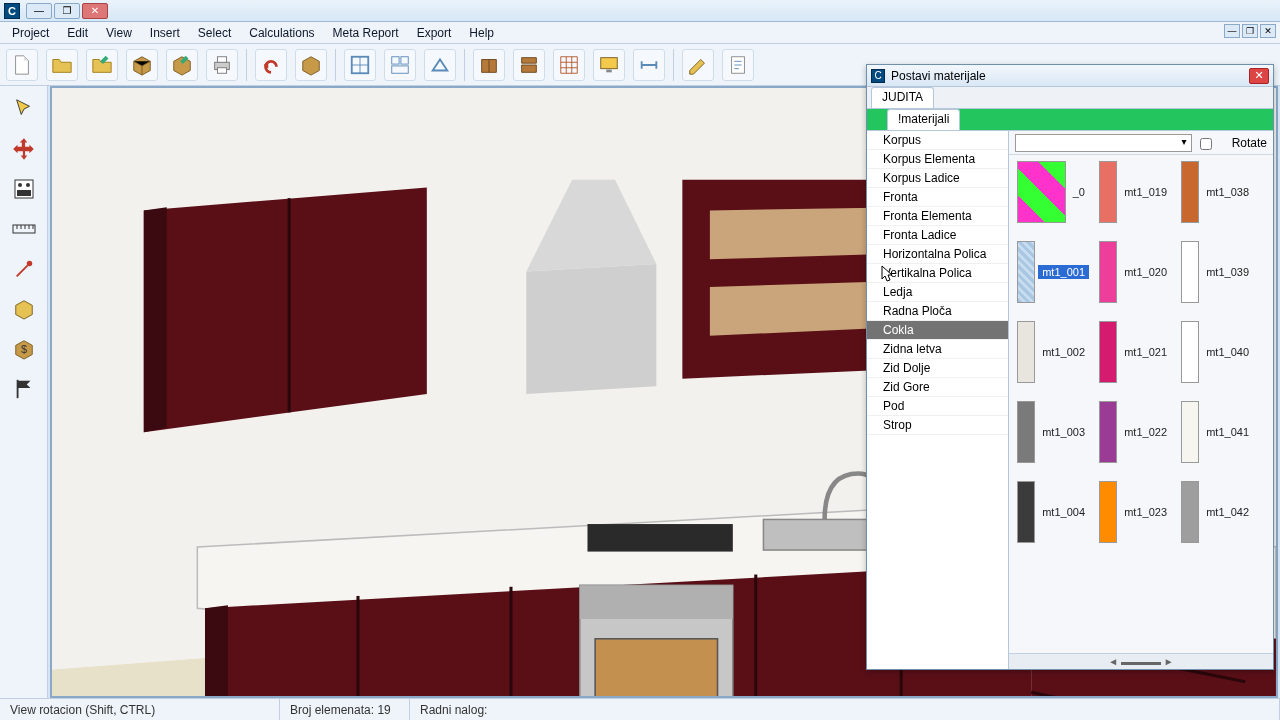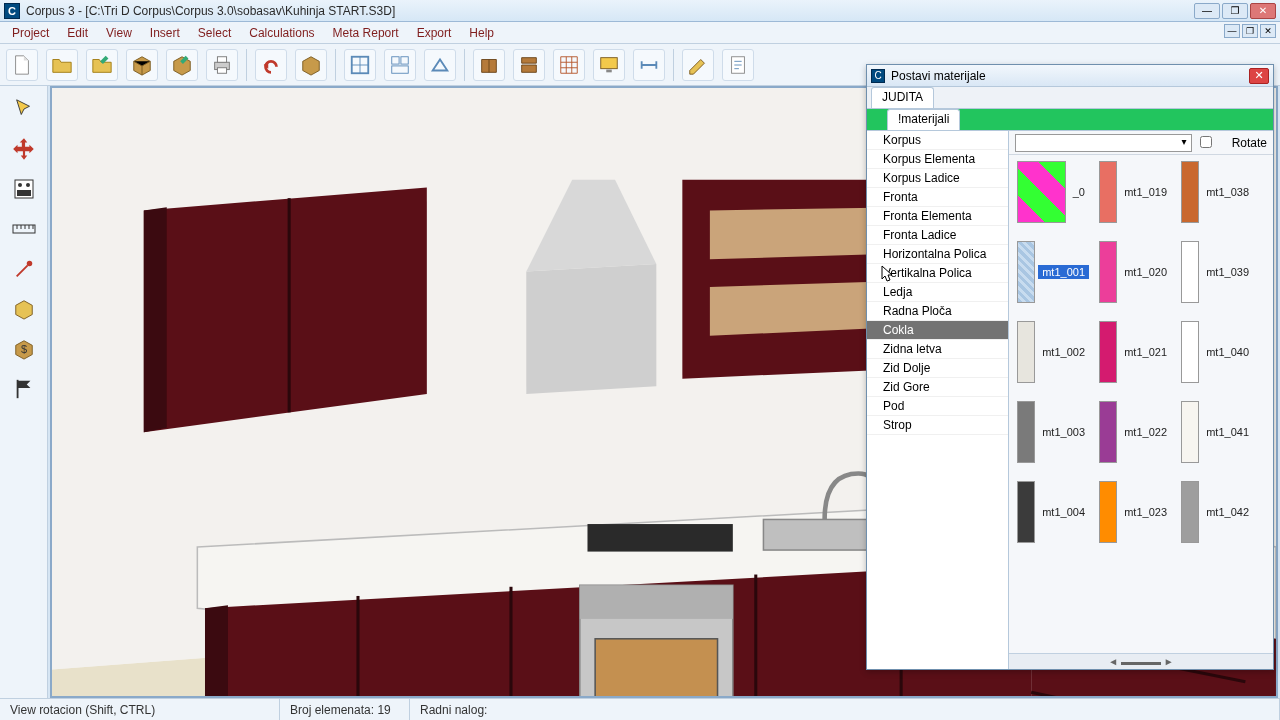--- a/index.html
+++ b/index.html
@@ -6,21 +6,21 @@
 body { width: 1280px; height: 720px; overflow: hidden; background: #d6e5f3; }
 
 .titlebar { height: 22px; background: linear-gradient(#eaf3fb,#d6e7f6); display:flex; align-items:center; padding:0 4px; border-bottom:1px solid #9db9d6; }
 .titlebar .app-icon { width:16px; height:16px; background:#004a80; color:#fff; display:flex; align-items:center; justify-content:center; font-weight:bold; font-size:11px; margin-right:6px; border:1px solid #002a50;}
 .titlebar .title { flex:1; color:#2b2b2b; }
 .win-btns { display:flex; gap:2px; }
 .win-btn { width:26px; height:16px; background:#dce9f6; border:1px solid #8aa9c9; display:flex; align-items:center; justify-content:center; border-radius:2px; font-size:10px; }
 .win-btn.close { background:#d77; border-color:#a44; color:#fff;}
 
 .menubar { height:22px; background:#eef4fa; border-bottom:1px solid #c0d0e0; display:flex; align-items:center; padding:0 4px; gap:2px; position:relative; }
-.menubar .menu-item { padding:2px 8px; color:#7f1d1d; cursor:default; }
+.menubar .menu-item { padding:2px 8px; color:#0f172a; cursor:default; }
 .mdi-btns { position:absolute; right:4px; top:2px; display:flex; gap:2px;}
 .mdi-btn { width:16px; height:14px; border:1px solid #8aa9c9; background:#dce9f6; font-size:9px; display:flex; align-items:center; justify-content:center;}
 
 .toolbar { height:42px; background:#eef4fa; border-bottom:1px solid #c0d0e0; display:flex; align-items:center; padding:0 6px; gap:8px; }
 .tool-btn { width:32px; height:32px; background:#f5f9fd; border:1px solid #cfdcea; border-radius:3px; display:flex; align-items:center; justify-content:center; }
 .tool-btn svg { width:22px; height:22px; }
 .tool-sep { width:1px; height:32px; background:#c0d0e0; }
 
 .workspace { position:relative; display:flex; height: calc(720px - 22px - 22px - 42px - 22px); }
 .left-tools { width:48px; background:#eef4fa; border-right:1px solid #c0d0e0; display:flex; flex-direction:column; align-items:center; padding-top:6px; gap:6px; }
@@ -47,38 +47,37 @@
 .dlg-sub { height:22px; display:flex; padding-left:20px; border-bottom:1px solid #b5c8db; background:#22c55e;}
 .dlg-sub .dlg-tab { font-style:normal;}
 .dlg-body { flex:1; display:flex; overflow:hidden; }
 .cat-col { width:142px; border-right:1px solid #b5c8db; background:#fff; overflow:auto;}
 .cat-item { padding:2px 16px; border-bottom:1px solid #f0f0f0; cursor:default;}
 .cat-item.selected { background:#737373; color:#fff; }
 .right-col { flex:1; display:flex; flex-direction:column; }
 .right-top { height:24px; display:flex; align-items:center; padding:0 6px; border-bottom:1px solid #d0d8e2; gap:8px;}
 .combo { flex:1; height:18px; border:1px solid #999; background:#fff; position:relative;}
 .combo::after { content:"▾"; position:absolute; right:4px; top:1px; font-size:10px;}
-.rotate-wrap { display:flex; align-items:flex-start; gap:20px;}
+.rotate-wrap { display:flex; align-items:flex-end; gap:20px;}
 .rotate-wrap input { width:12px;height:12px;}
 .swatch-scroll { flex:1; overflow:auto; position:relative; padding:6px 4px 6px 8px;}
 .swatch-grid { display:grid; grid-template-columns: repeat(3, 72px); gap:18px 10px; align-content:start;}
 .swatch { display:flex; flex-direction:row; align-items:center; gap:3px;}
 .sw-box { width:62px; height:62px; border:1px solid #999; }
 .sw-label { font-size:11px; color:#222; padding:1px 4px;}
 .sw-label.selected { background:#2a6bd4; color:#fff;}
 .hscroll { height:16px; background:#e8edf3; border-top:1px solid #c0d0e0; display:flex; align-items:center; justify-content:center; font-size:10px; color:#666;}
 
 .cursor-arrow { position:absolute; width:14px; height:18px; }
 </style>
 </head>
 <body>
 
 <div class="titlebar">
   <div class="app-icon">C</div>
-  <div class="title">Corpus 3  -  [C:\Tri D Corpus\Corpus 3.0\sobasav\Kuhinja START.S3D]</div>
   <div class="win-btns">
     <div class="win-btn">—</div>
     <div class="win-btn">❐</div>
     <div class="win-btn close">✕</div>
   </div>
 </div>
 
 <div class="menubar">
   <div class="menu-item">Project</div>
   <div class="menu-item">Edit</div>

